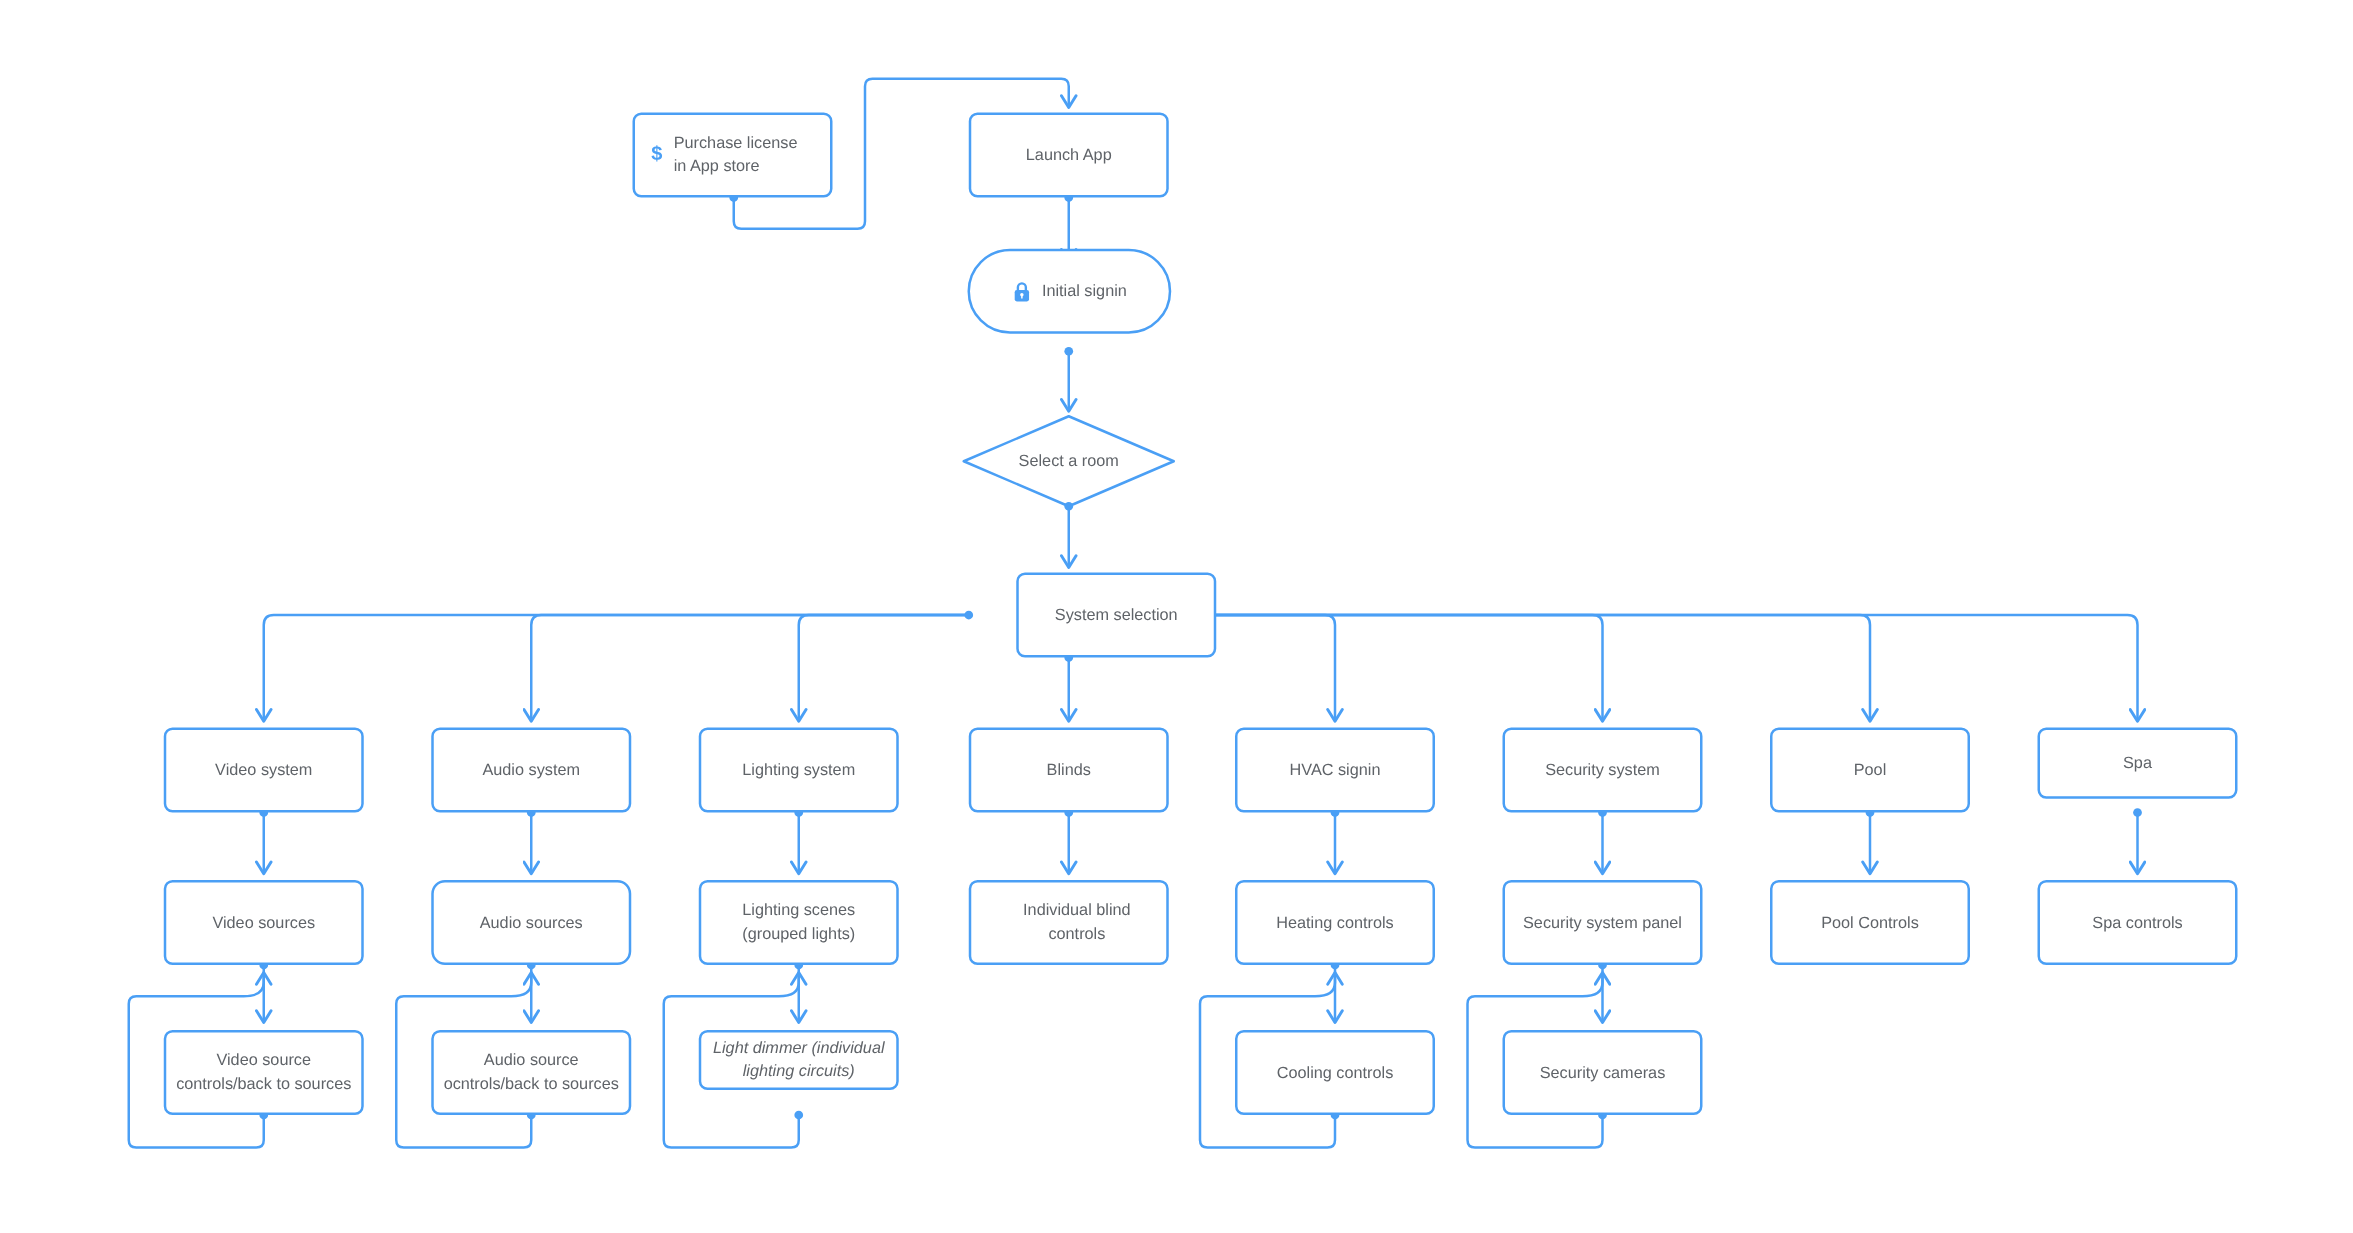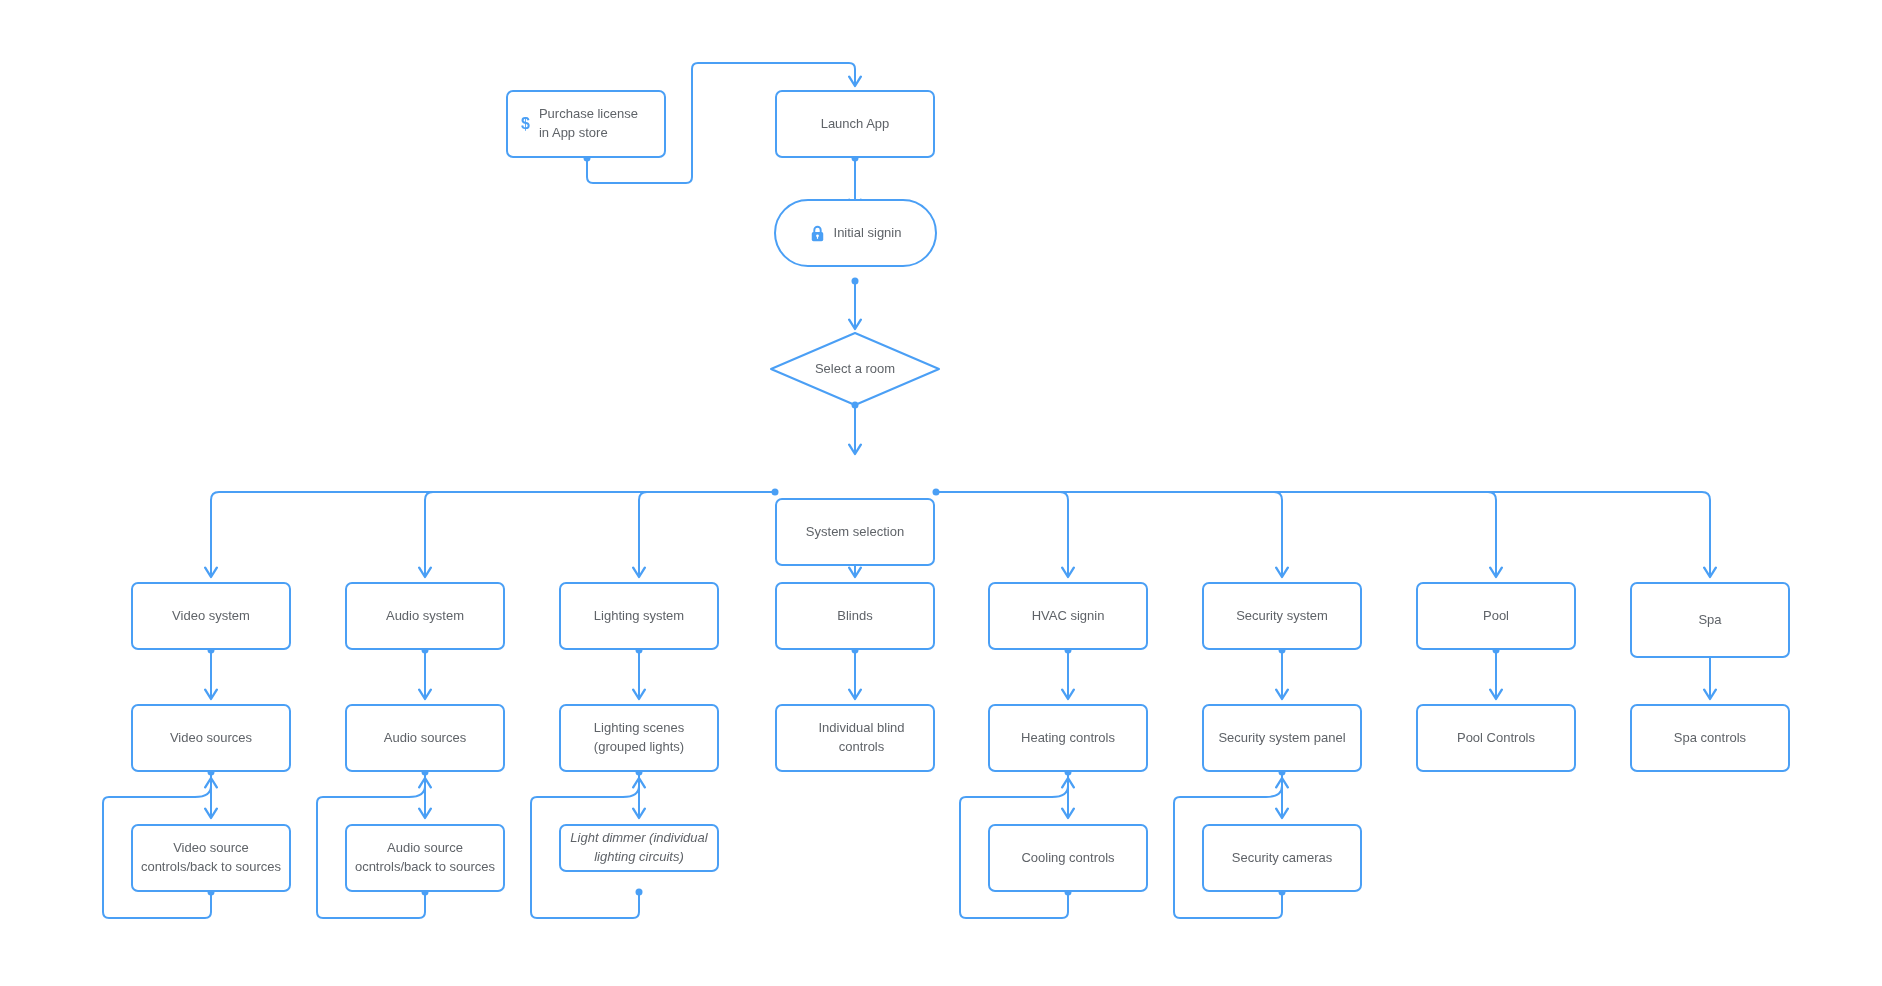--- a/index.html
+++ b/index.html
@@ -120,21 +120,21 @@
         <rect x="6.45" y="10.4" width="1.1" height="2.6" fill="#ffffff"></rect>
       </svg>
       <span class="lbl">Initial signin</span>
     </div>
   </div>
 
   <div class="node ghost" style="left:771px;top:333px;width:168px;height:72px;">
     <span class="lbl">Select a room</span>
   </div>
 
-  <div class="node" style="left:775px;top:458px;width:160px;height:68px;margin-top:40px;">
+  <div class="node" style="left:813px;top:458px;width:160px;height:68px;">
     <span class="lbl">System selection</span>
   </div>
 
   <div class="node" style="left:131px;top:582px;width:160px;height:68px;">
     <span class="lbl">Video system</span>
     </div>
   <div class="node" style="left:345px;top:582px;width:160px;height:68px;">
     <span class="lbl">Audio system</span>
     </div>
   <div class="node" style="left:559px;top:582px;width:160px;height:68px;">
@@ -145,28 +145,28 @@
     </div>
   <div class="node" style="left:988px;top:582px;width:160px;height:68px;">
     <span class="lbl">HVAC signin</span>
     </div>
   <div class="node" style="left:1202px;top:582px;width:160px;height:68px;">
     <span class="lbl">Security system</span>
     </div>
   <div class="node" style="left:1416px;top:582px;width:160px;height:68px;">
     <span class="lbl">Pool</span>
     </div>
-  <div class="node" style="left:1630px;top:582px;width:160px;height:76px;">
+  <div class="node" style="left:1630px;top:582px;width:160px;height:57px;">
     <span class="lbl">Spa</span>
     </div>
 
   <div class="node" style="left:131px;top:704px;width:160px;height:68px;">
     <span class="lbl">Video sources</span>
     </div>
-  <div class="node" style="left:345px;top:704px;width:160px;height:68px;">
+  <div class="node" style="left:345px;top:704px;width:160px;height:68px;border-radius:11px;">
     <span class="lbl">Audio sources</span>
     </div>
   <div class="node" style="left:559px;top:704px;width:160px;height:68px;">
     <span class="lbl">Lighting scenes (grouped lights)</span>
     </div>
   <div class="node" style="left:775px;top:704px;width:160px;height:68px;padding-left:19px;">
     <span class="lbl">Individual blind controls</span>
     </div>
   <div class="node" style="left:988px;top:704px;width:160px;height:68px;">
     <span class="lbl">Heating controls</span>

